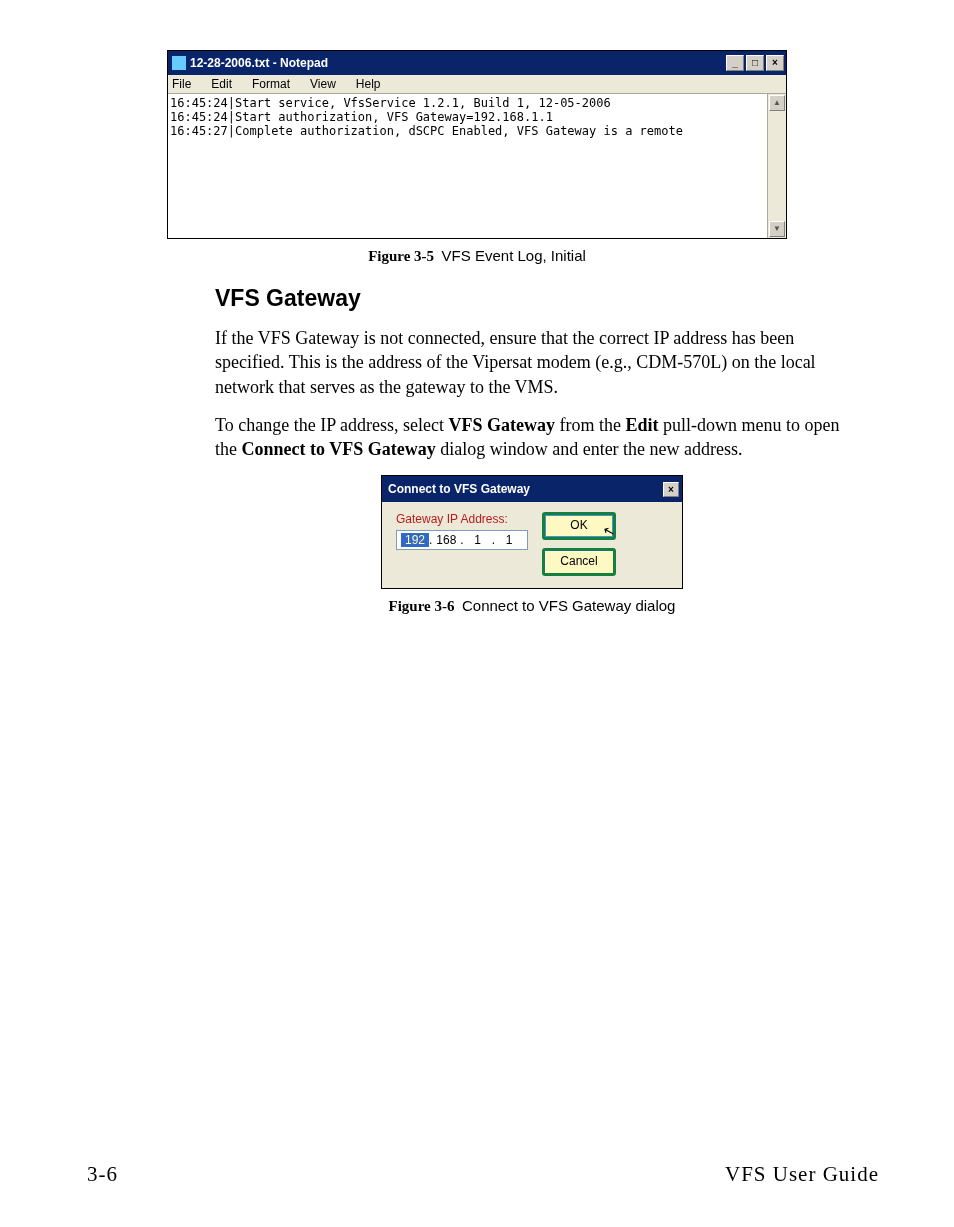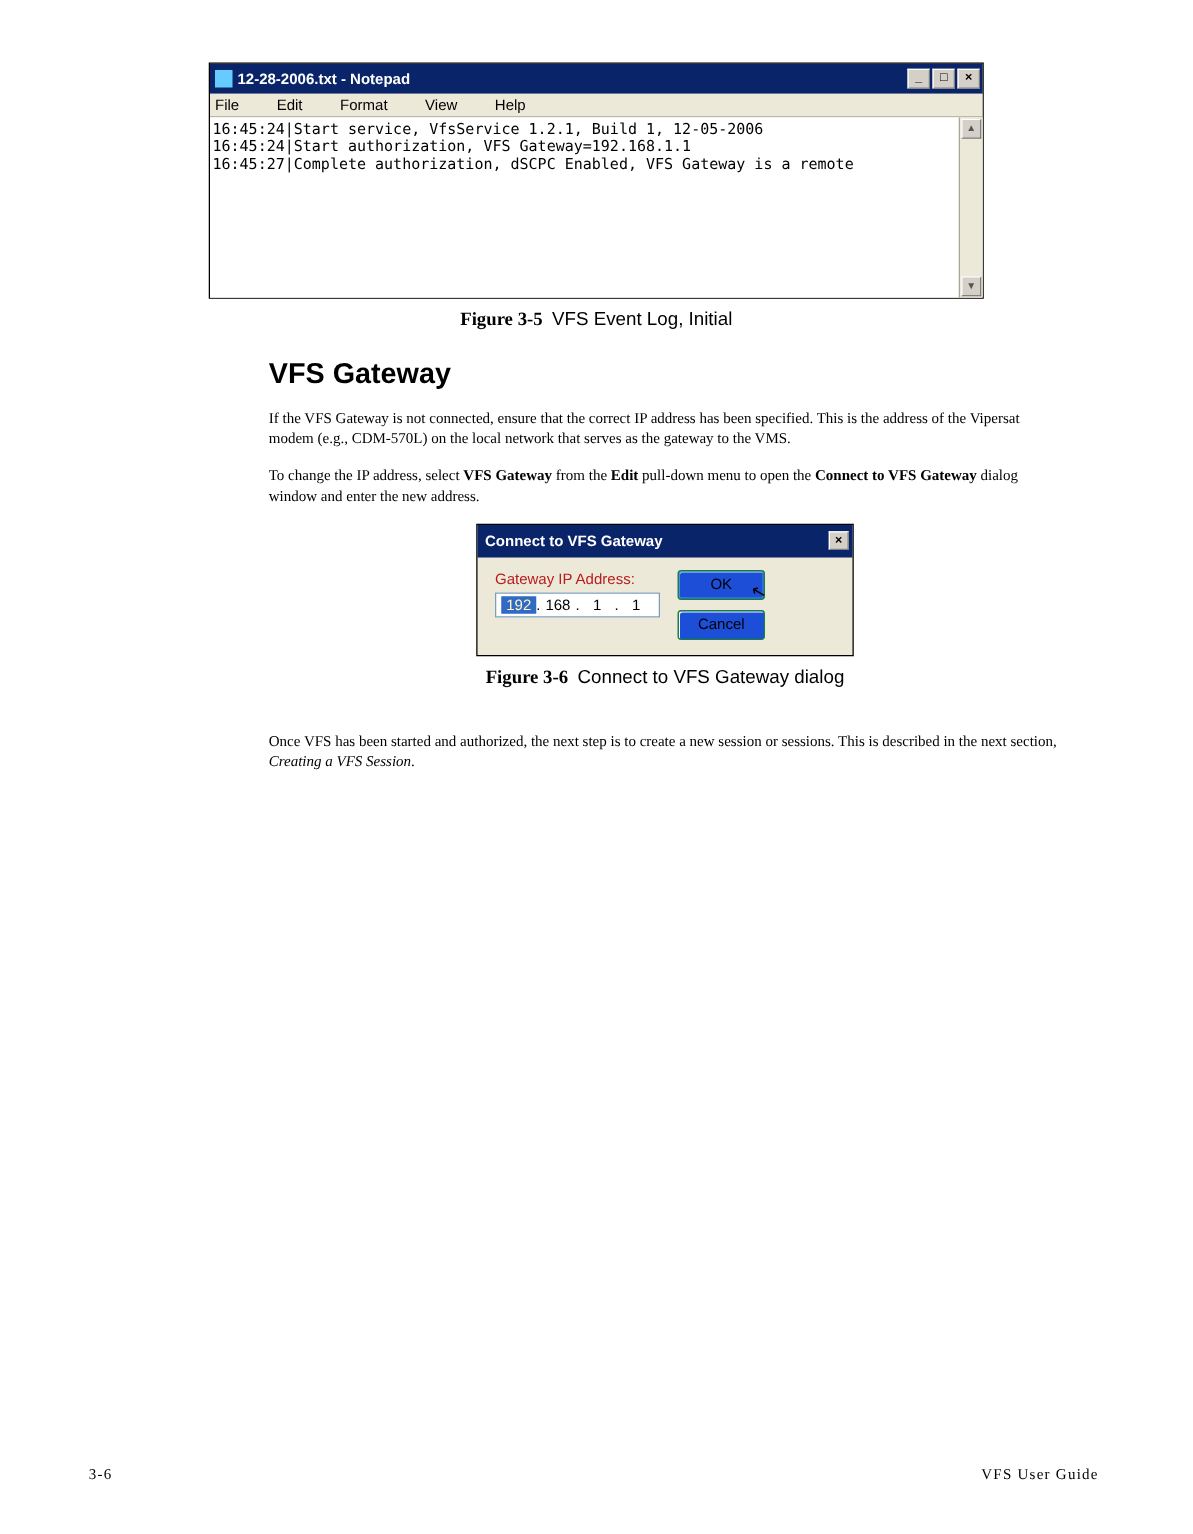--- a/index.html
+++ b/index.html
@@ -68,21 +68,21 @@
     line-height: 14px;
     text-align: center;
     color: #000;
     box-sizing: border-box;
   }
   .notepad-menubar {
     background: #ece9d8;
     font-size: 12px;
     padding: 2px 4px;
     display: flex;
-    gap: 30px;
+    gap: 20px;
     border-bottom: 1px solid #aca899;
   }
   .notepad-body-row {
     display: flex;
     background: #fff;
   }
   .notepad-textarea {
     flex: 1;
     background: #fff;
     font-family: "Lucida Console", monospace;
@@ -127,21 +127,21 @@
   .figure-caption .figtext {
     font-family: Arial, Helvetica, sans-serif;
   }
   .section-heading {
     font-family: Arial, Helvetica, sans-serif;
     font-weight: bold;
     font-size: 23px;
     margin: 6px 0 14px 0;
   }
   .body-text {
-    font-size: 12px;
+    font-size: 18px;
     line-height: 1.35;
     margin: 0 0 14px 0;
   }
   .content-col {
     margin-left: 140px;
     margin-right: 30px;
   }
   .dialog-window {
     width: 300px;
     margin: 10px auto 6px auto;
@@ -192,22 +192,22 @@
     color: #fef9c3;
   }
   .dlg-buttons {
     display: flex;
     flex-direction: column;
     gap: 8px;
   }
   .dlg-btn {
     width: 68px;
     height: 22px;
-    border: 1px solid #15803d;
-    background: #1d4ed8;
+    border: 3px solid #15803d;
+    background: #fef9c3;
     font-size: 12px;
     text-align: center;
     line-height: 20px;
     border-radius: 3px;
     position: relative;
     box-shadow: inset 1px 1px 0 #fff;
   }
   .dlg-btn.default {
     box-shadow: inset 0 0 0 1px #4b8fd8, inset 1px 1px 0 #fff;
   }
@@ -215,25 +215,25 @@
     position: absolute;
     right: -2px;
     bottom: -4px;
     font-size: 14px;
     color: #000;
     transform: rotate(-15deg);
   }
   .footer {
     position: absolute;
     bottom: 40px;
-    left: 71px;
+    left: 87px;
     right: 75px;
     display: flex;
     justify-content: space-between;
-    font-size: 12px;
+    font-size: 21px;
     letter-spacing: 1px;
   }
   .italic { font-style: italic; }
   .bold { font-weight: bold; }
 </style>
 </head>
 <body>
 
 <div class="page">
 
@@ -307,22 +307,19 @@
           </div>
           <div class="dlg-btn">Cancel</div>
         </div>
       </div>
     </div>
 
     <div class="figure-caption">
       <span class="figid">Figure 3-6</span>&nbsp;&nbsp;<span class="figtext">Connect to VFS Gateway dialog</span>
     </div>
 
-    <p class="body-text" style="margin-top:34px;">
-      <span>Once VFS has been started and authorized, the next step is to create a new session or sessions. This is described in the next section, </span><span class="italic">Creating a VFS Session</span><span>.</span>
-    </p>
   </div>
 
   <div class="footer">
     <span>3-6</span>
     <span>VFS User Guide</span>
   </div>
 </div>
 
 </body></html>

